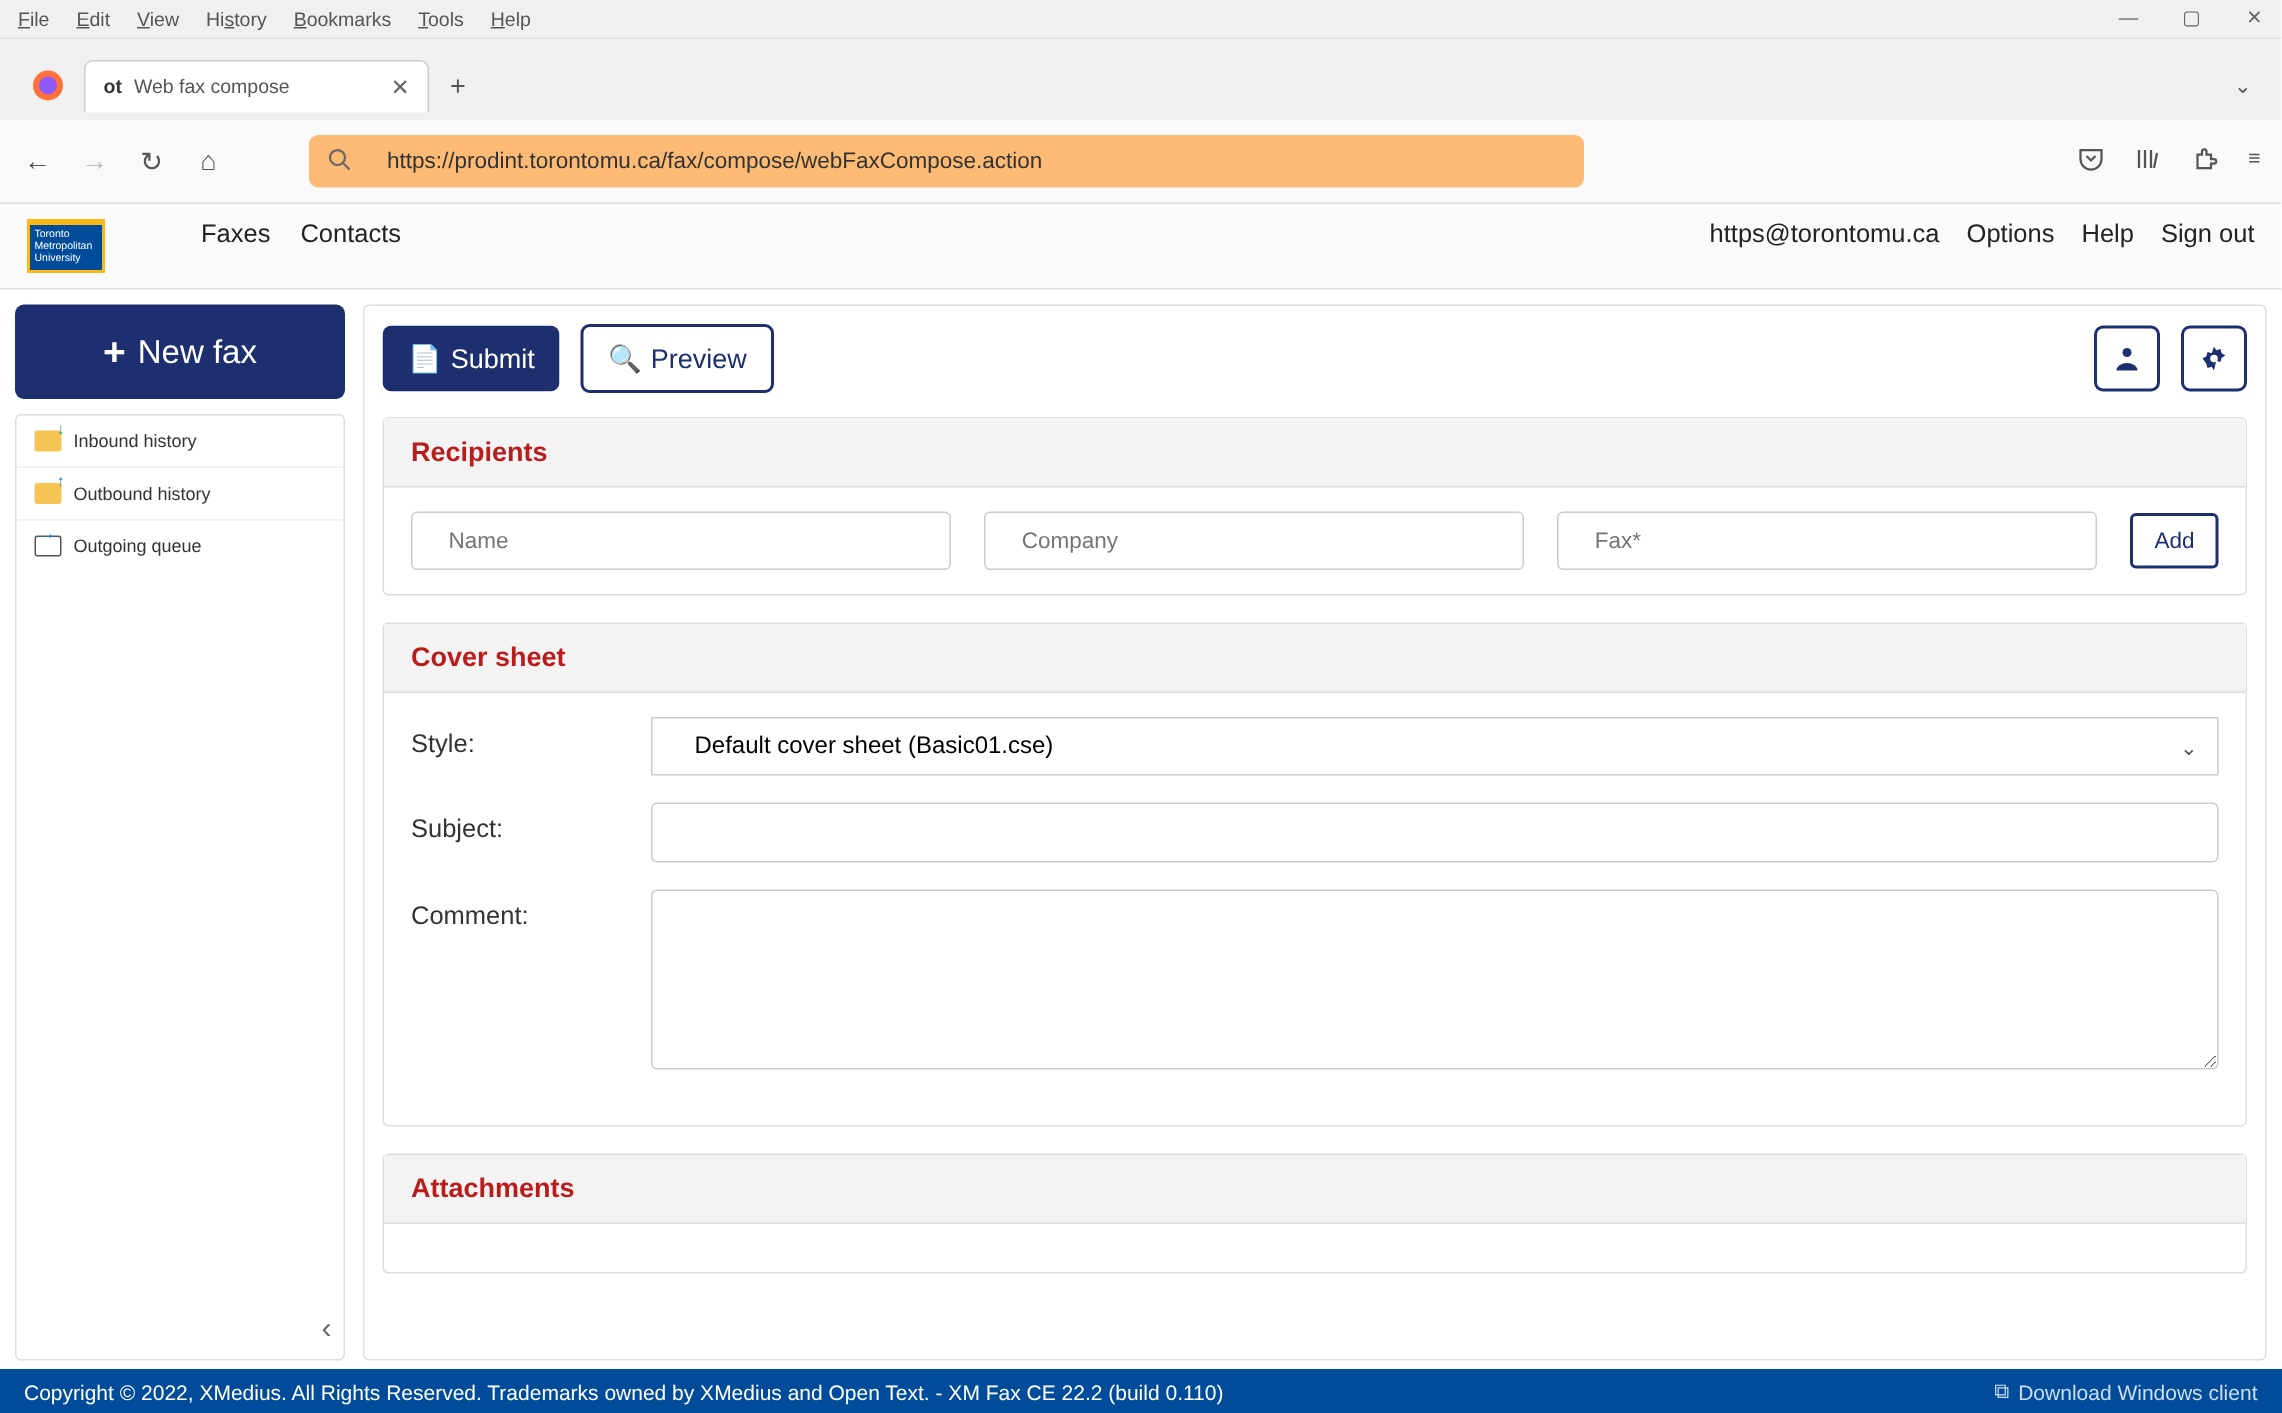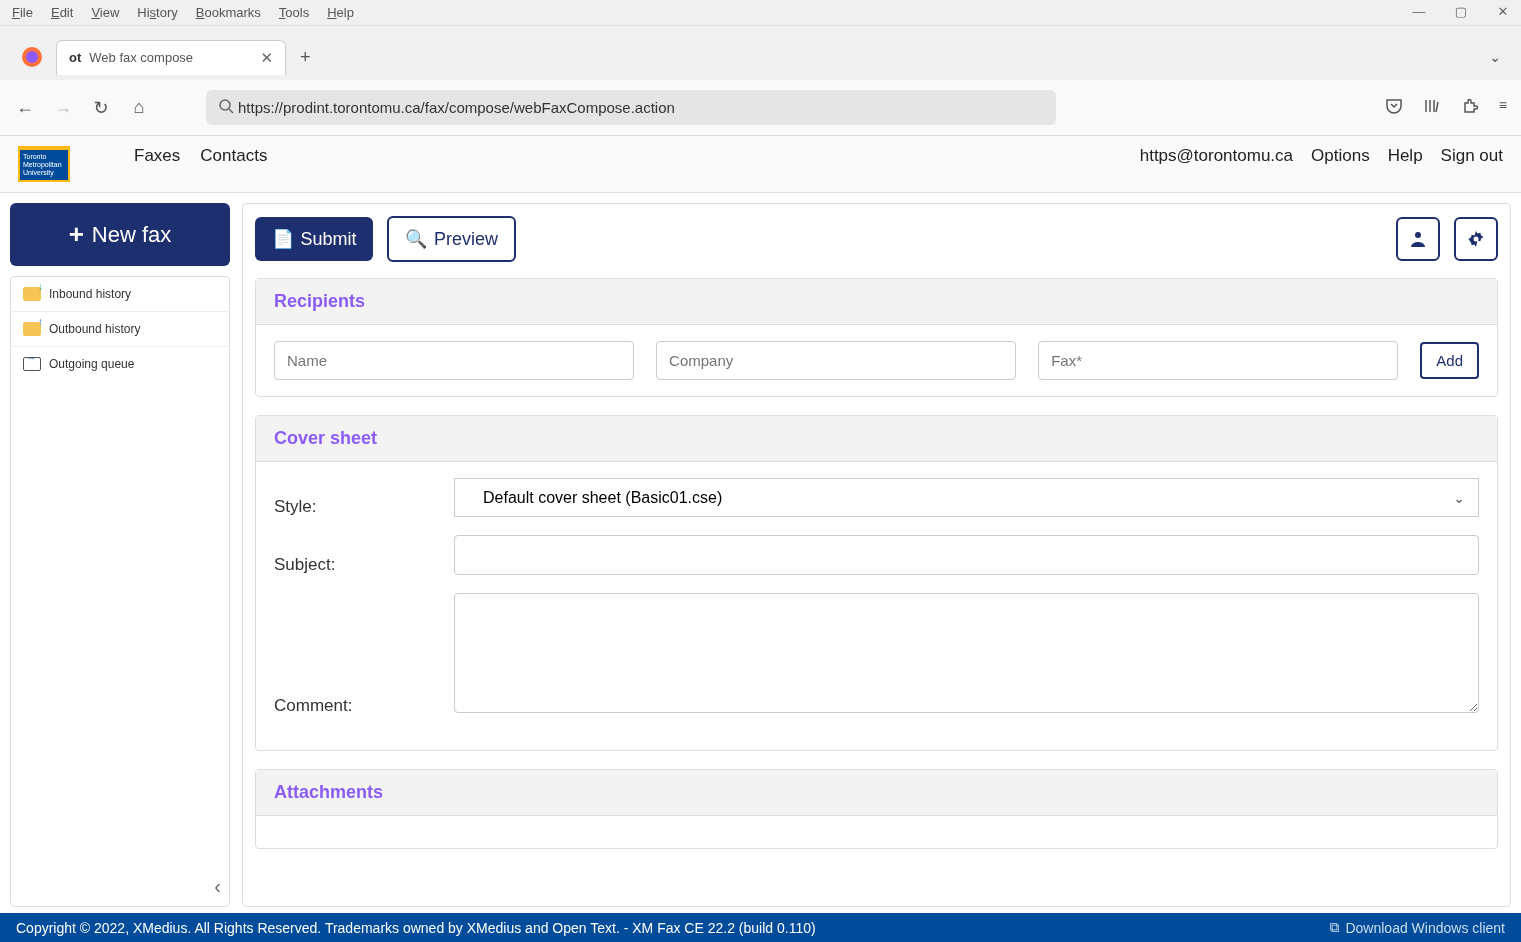--- a/index.html
+++ b/index.html
@@ -18,21 +18,21 @@
 .tab { display: flex; align-items: center; background: #fff; border: 1px solid #ccc; border-bottom: none; border-radius: 6px 6px 0 0; padding: 8px 12px; min-width: 230px; gap: 8px; font-size: 13px; }
 .tab-favicon { font-weight: bold; font-size: 13px; color: #333; }
 .tab-title { flex: 1; color: #555; }
 .tab-close { color: #666; cursor: pointer; font-size: 15px; }
 .new-tab { margin-left: 14px; color: #555; font-size: 18px; cursor: pointer; }
 .tab-overflow { margin-left: auto; margin-right: 12px; color: #555; }
 
 .nav-toolbar { display: flex; align-items: center; gap: 16px; padding: 10px 14px; background: #f9f9f9; border-bottom: 1px solid #ddd; }
 .nav-btn { color: #555; font-size: 18px; width: 22px; text-align: center; cursor: pointer; }
 .nav-btn.disabled { color: #bbb; }
-.url-bar { flex: 1; max-width: 850px; margin: 0 auto 0 40px; display: flex; align-items: center; background: #e5e5e5; border-radius: 6px; padding: 8px 12px; gap: 4px; }
+.url-bar { flex: 1; max-width: 850px; margin: 0 auto 0 40px; display: flex; align-items: center; background: #fdba74; border-radius: 6px; padding: 8px 12px; gap: 24px; }
 .url-bar .search-icon { color: #666; }
 .url-text { flex: 1; color: #333; font-size: 15px; }
 .toolbar-right { margin-left: auto; display: flex; gap: 20px; color: #555; }
 
 
 .app-header { display: flex; align-items: flex-start; padding: 10px 18px; border-bottom: 1px solid #ddd; gap: 24px; background:#fafafa; }
 .app-logo { width: 52px; height: 36px; background: #004c9b; color: #fff; font-size: 7px; line-height:1.1; padding: 3px; position: relative; border: 2px solid #fdb813; border-top-width:4px; display:flex; align-items:center; }
 .app-nav { display: flex; gap: 20px; font-size: 17px; color: #222; margin-left: 40px; }
 .app-nav span { cursor: pointer; }
 .app-header-right { margin-left: auto; display: flex; gap: 18px; font-size: 17px; color: #222; align-items: center; }
@@ -56,28 +56,28 @@
 
 .content { flex: 1; border: 1px solid #ddd; border-radius: 4px; padding: 12px; overflow: auto; background:#fff; }
 .action-bar { display: flex; align-items: center; gap: 14px; margin-bottom: 16px; }
 .btn { border-radius: 6px; padding: 10px 16px; font-size: 18px; cursor: pointer; display: inline-flex; align-items: center; gap: 6px; border:1px solid transparent; }
 .btn-primary { background: #1e2f6f; color: #fff; }
 .btn-outline { background: #fff; border: 2px solid #1e2f6f; color: #1e2f6f; }
 .icon-btn { width: 44px; height: 44px; border: 2px solid #1e2f6f; border-radius: 6px; display: flex; align-items: center; justify-content: center; color: #1e2f6f; cursor: pointer; background:#fff; }
 .action-bar .spacer { flex: 1; }
 
 .section { border: 1px solid #ddd; border-radius: 4px; margin-bottom: 18px; }
-.section-header { background: #f3f3f3; padding: 12px 18px; font-size: 18px; font-weight: 600; color: #8b5cf6; border-bottom: 1px solid #ddd; }
+.section-header { background: #f3f3f3; padding: 12px 18px; font-size: 18px; font-weight: 600; color: #b91c1c; border-bottom: 1px solid #ddd; }
 .section-body { padding: 16px 18px; }
 
 .recipients-row { display: flex; gap: 22px; align-items: center; }
-.recipients-row input { flex: 1; padding: 10px 12px; border: 1px solid #ccc; border-radius: 4px; font-size: 15px; }
+.recipients-row input { flex: 1; padding: 10px 24px; border: 1px solid #ccc; border-radius: 4px; font-size: 15px; }
 .add-btn { border: 2px solid #1e2f6f; color: #1e2f6f; background: #fff; border-radius: 4px; padding: 8px 14px; font-size: 15px; cursor: pointer; }
 
-.form-row { display: flex; align-items: flex-end; gap: 20px; margin-bottom: 18px; }
+.form-row { display: flex; align-items: flex-start; margin-bottom: 18px; }
 .form-label { width: 160px; font-size: 17px; color: #333; padding-top: 8px; }
 .form-control { flex: 1; }
 .select-wrap { position: relative; }
 .select-wrap select { width: 100%; padding: 10px 28px; border: 1px solid #ccc; border-radius: 0; font-size: 16px; appearance: none; background:#fff; }
 .select-caret { position: absolute; right: 14px; top: 50%; transform: translateY(-50%); color: #555; pointer-events:none; }
 .form-control input[type=text] { width: 100%; padding: 10px 12px; border: 1px solid #ccc; border-radius: 4px; font-size: 16px; }
 .form-control textarea { width: 100%; padding: 10px 12px; border: 1px solid #ccc; border-radius: 4px; font-size: 16px; height: 120px; resize: both; }
 
 
 .footer { position: fixed; bottom: 0; left: 0; right: 0; background: #004c9b; color: #fff; font-size: 14px; padding: 6px 16px; display: flex; align-items: center; }

